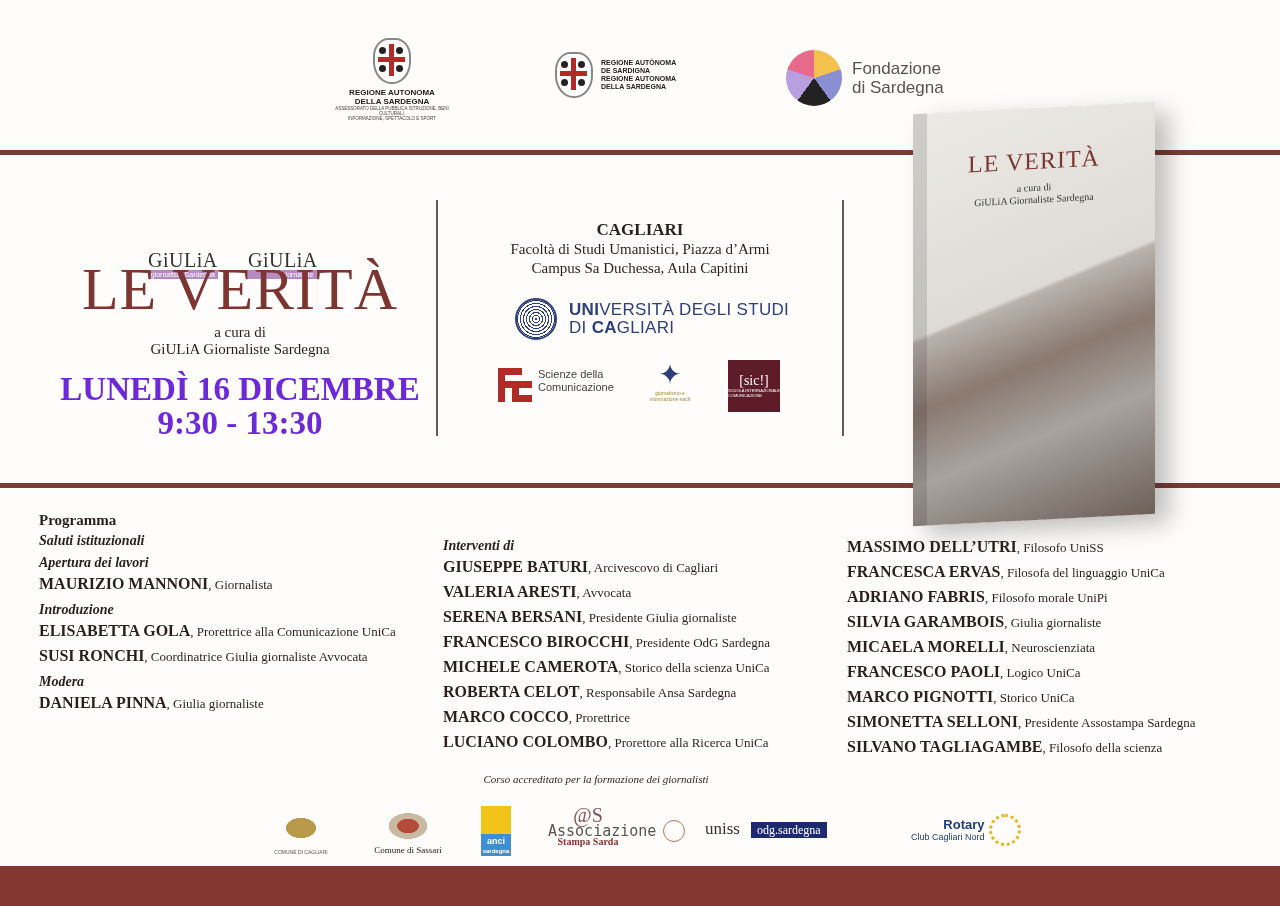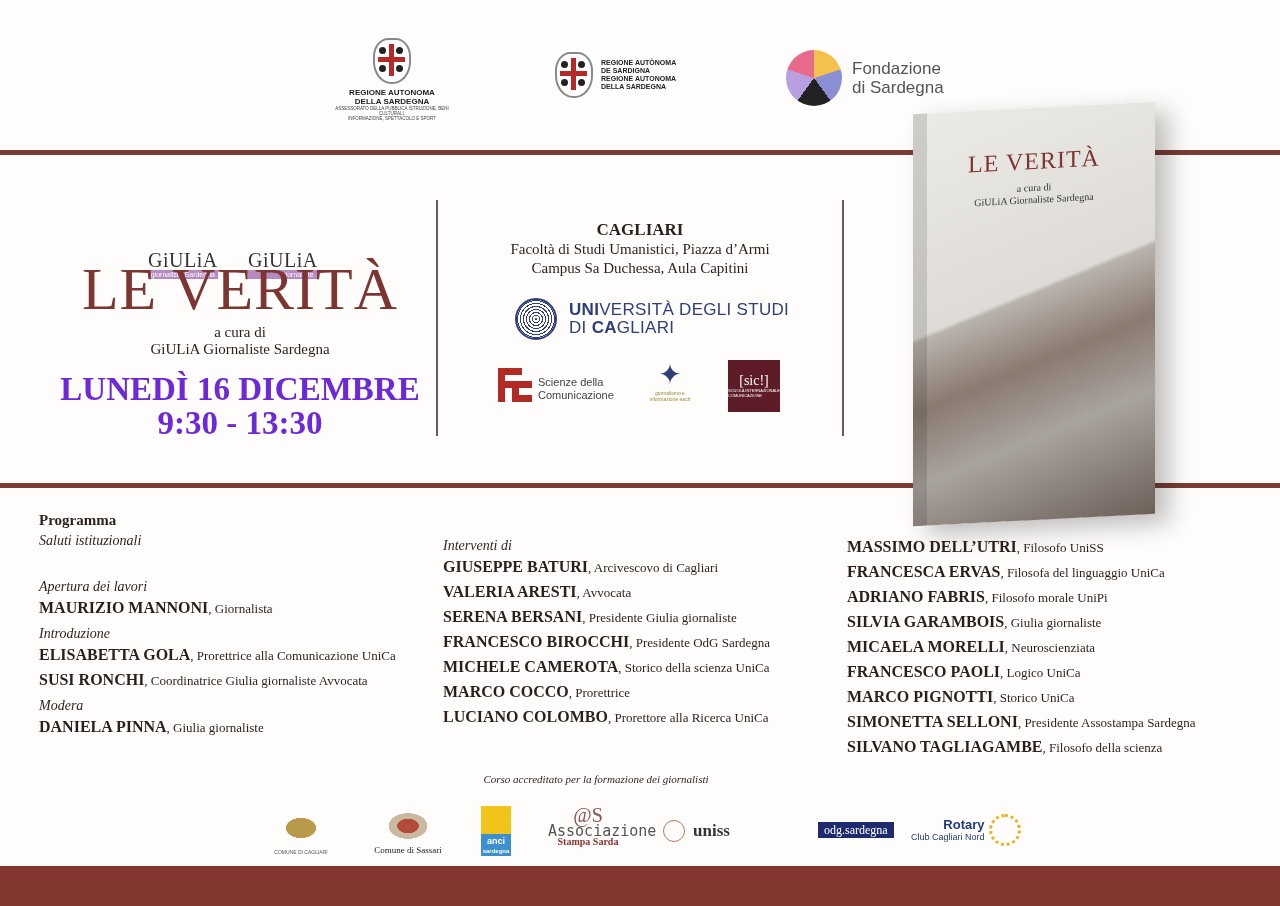--- a/index.html
+++ b/index.html
@@ -35,56 +35,56 @@
   .date{left:40px;top:372px;width:400px;text-align:center;font-size:33px;font-weight:bold;color:#6d28d9;line-height:34px;}
 
   
   .venue{left:470px;top:220px;width:340px;text-align:center;}
   .venue .city{font-size:17px;font-weight:bold;line-height:20px;}
   .venue .addr{font-size:15px;line-height:19px;}
   .unica{left:515px;top:298px;display:flex;align-items:center;gap:12px;}
   .unica .seal{width:38px;height:38px;border-radius:50%;border:2px solid #2e3f7a;background:repeating-radial-gradient(circle,#2e3f7a 0 1px,#fff 1px 3px);}
   .unica .txt{font-size:17px;line-height:18px;color:#2e3f7a;letter-spacing:0.3px;}
   .unica b{font-weight:bold;}
-  .scom{left:498px;top:368px;display:flex;align-items:flex-end;gap:6px;}
+  .scom{left:498px;top:368px;display:flex;align-items:flex-start;gap:6px;}
   .scom .logo{width:34px;height:34px;position:relative;}
   .scom .logo div{position:absolute;background:#b22a26;}
   .scom .txt{font-size:11px;line-height:13px;color:#444;}
   .gie{left:640px;top:360px;text-align:center;width:60px;}
   .gie .mark{font-size:28px;color:#2e3f7a;line-height:30px;font-weight:bold;}
   .gie .cap{font-size:5px;color:#a08a3a;line-height:6px;}
   .sic{left:728px;top:360px;width:52px;height:52px;background:#5e1c28;color:#fff;display:flex;flex-direction:column;align-items:center;justify-content:center;}
   .sic .t{font-size:14px;line-height:14px;}
   .sic .s{font-size:4px;line-height:5px;}
 
   
   .book{left:913px;top:108px;width:242px;height:412px;transform:skewY(-3deg);box-shadow:14px 10px 24px rgba(0,0,0,0.25);
     background:linear-gradient(160deg,#eceae6 0%,#dedbd6 45%,#b9b3ad 46%,#8a7a70 60%,#a9a39e 75%,#6d6059 100%);}
   .book .btitle{position:absolute;left:0;top:40px;width:100%;text-align:center;font-size:24px;color:#7c3530;letter-spacing:1px;}
   .book .bcura{position:absolute;left:0;top:74px;width:100%;text-align:center;font-size:10px;line-height:12px;color:#333;}
   .book .spine{position:absolute;left:0;top:0;width:14px;height:100%;background:rgba(0,0,0,0.12);}
 
   
   .col{position:absolute;top:510px;}
   .col .h{font-size:15px;font-weight:bold;line-height:20px;}
-  .col .sec{font-size:14px;font-style:italic;line-height:18px;margin-top:6px;}
+  .col .sec{font-size:14px;font-style:italic;line-height:18px;margin-top:6px;font-weight:bold;}
   .col .row{font-size:13px;line-height:24px;white-space:nowrap;}
   .col .row .n{font-size:16px;font-weight:bold;}
 
   .accr{left:0;top:773px;width:1192px;text-align:center;font-size:11px;font-style:italic;}
 
   
   .sp{position:absolute;top:800px;text-align:center;}
   .sp .cap{font-size:7px;color:#555;line-height:9px;}
   .crest{width:60px;height:40px;margin:0 auto;background:radial-gradient(ellipse at center,#b89a4a 0 35%,transparent 36%);position:relative;}
   .anci{width:30px;height:50px;background:linear-gradient(180deg,#f0c419 0 55%,#3d8fd0 55% 100%);color:#fff;font-size:9px;font-weight:bold;display:flex;align-items:flex-end;justify-content:center;line-height:10px;}
   .asso .sym{font-size:20px;color:#8a5050;line-height:22px;}
   .asso .a{font-size:15px;color:#555;line-height:10px;}
   .asso .b{font-size:10px;color:#8a3030;font-weight:bold;line-height:11px;}
-  .uniss{display:flex;align-items:center;gap:8px;font-weight:bold;}
+  .uniss{display:flex;gap:20px;}
   .uniss .seal{width:20px;height:20px;border-radius:50%;border:1px solid #b57a5a;}
   .uniss .t{font-size:17px;color:#333;line-height:18px;}
   .odg{background:#1e2a6b;color:#fff;font-size:12px;padding:1px 6px;line-height:14px;}
   .rotary{display:flex;align-items:center;gap:4px;}
   .rotary .t{font-size:13px;font-weight:bold;color:#1e3d7a;line-height:14px;text-align:right;}
   .rotary .s{font-size:9px;color:#1e3d7a;line-height:10px;}
   .rotary .wheel{width:26px;height:26px;border-radius:50%;border:3px dotted #e5b426;}
 </style>
 </head>
 <body>
@@ -198,36 +198,37 @@
   <div class="btitle">LE VERITÀ</div>
   <div class="bcura">
     <div>a cura di</div>
     <div>GiULiA Giornaliste Sardegna</div>
   </div>
 </div>
 
 <div class="col" style="left:39px;">
   <div class="h">Programma</div>
   <div class="sec" style="margin-top:2px;">Saluti istituzionali</div>
-  <div class="sec" style="margin-top:28px;">Apertura dei lavori</div>
+  <div class="sec" style="margin-top:4px;">Apertura dei lavori</div>
   <div class="row"><span class="n">MAURIZIO MANNONI</span><span>, Giornalista</span></div>
   <div class="sec" style="margin-top:4px;">Introduzione</div>
   <div class="row"><span class="n">ELISABETTA GOLA</span><span>, Prorettrice alla Comunicazione UniCa</span></div>
   <div class="row"><span class="n">SUSI RONCHI</span><span>, Coordinatrice Giulia giornaliste Avvocata</span></div>
   <div class="sec" style="margin-top:4px;">Modera</div>
   <div class="row"><span class="n">DANIELA PINNA</span><span>, Giulia giornaliste</span></div>
 </div>
 
 <div class="col" style="left:443px;top:537px;">
   <div class="sec" style="margin-top:0;">Interventi di</div>
   <div class="row"><span class="n">GIUSEPPE BATURI</span><span>, Arcivescovo di Cagliari</span></div>
   <div class="row"><span class="n">VALERIA ARESTI</span><span>, Avvocata</span></div>
   <div class="row"><span class="n">SERENA BERSANI</span><span>, Presidente Giulia giornaliste</span></div>
   <div class="row"><span class="n">FRANCESCO BIROCCHI</span><span>, Presidente OdG Sardegna</span></div>
   <div class="row"><span class="n">MICHELE CAMEROTA</span><span>, Storico della scienza UniCa</span></div>
+  <div class="row"><span class="n">ROBERTA CELOT</span><span>, Responsabile Ansa Sardegna</span></div>
   <div class="row"><span class="n">MARCO COCCO</span><span>, Prorettrice</span></div>
   <div class="row"><span class="n">LUCIANO COLOMBO</span><span>, Prorettore alla Ricerca UniCa</span></div>
 </div>
 
 <div class="col" style="left:847px;top:535px;">
   <div class="row"><span class="n">MASSIMO DELL’UTRI</span><span>, Filosofo UniSS</span></div>
   <div class="row"><span class="n">FRANCESCA ERVAS</span><span>, Filosofa  del linguaggio UniCa</span></div>
   <div class="row"><span class="n">ADRIANO FABRIS</span><span>, Filosofo morale UniPi</span></div>
   <div class="row"><span class="n">SILVIA GARAMBOIS</span><span>, Giulia giornaliste</span></div>
   <div class="row"><span class="n">MICAELA MORELLI</span><span>, Neuroscienziata</span></div>
@@ -257,21 +258,21 @@
 </div>
 <div class="sp asso" style="left:548px;top:804px;width:80px;">
   <div class="sym">@S</div>
   <div class="a" style="font-family:'DejaVu Sans Mono',monospace;">Associazione</div>
   <div class="b" style="font-family:Liberation Serif, serif;">Stampa Sarda</div>
 </div>
 <div class="sp uniss" style="left:663px;top:820px;">
   <div class="seal"></div>
   <div class="t">uniss</div>
 </div>
-<div class="sp" style="left:818px;top:822px;">
+<div class="sp" style="left:751px;top:822px;">
   <div class="odg">odg.sardegna</div>
 </div>
 <div class="sp rotary" style="left:911px;top:814px;">
   <div class="sans">
     <div class="t">Rotary</div>
     <div class="s">Club Cagliari Nord</div>
   </div>
   <div class="wheel"></div>
 </div>
 

